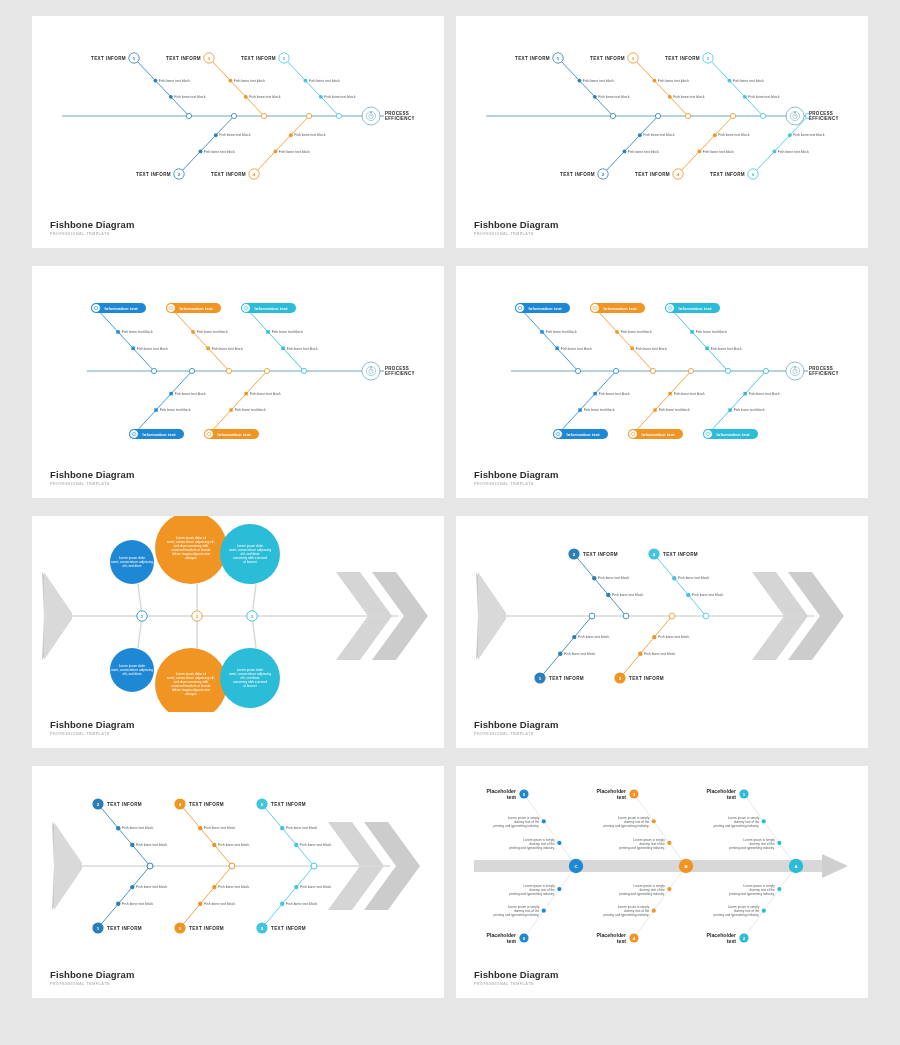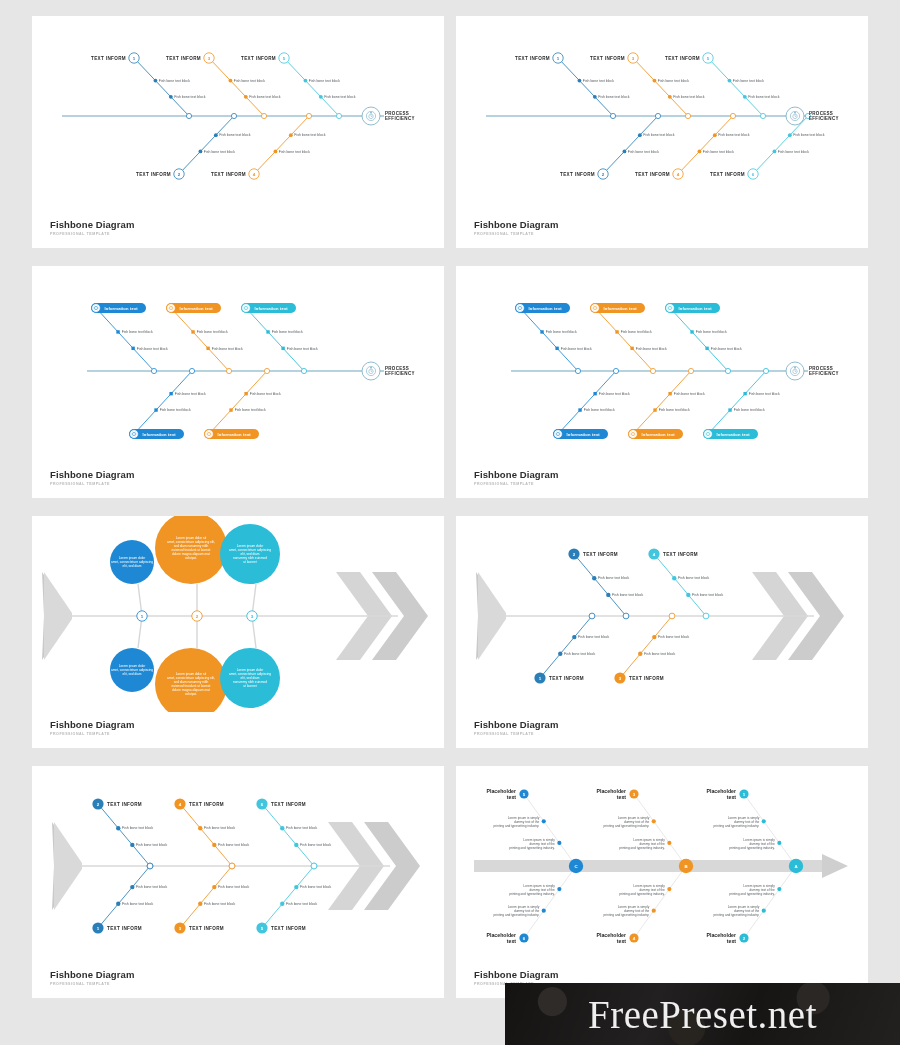--- a/index.html
+++ b/index.html
@@ -831,16 +831,13 @@
               <text x="340" y="102" class="numw" text-anchor="middle">A</text>
             </g>
           </svg>
         </div>
         <div class="foot">
           <div class="t">Fishbone Diagram</div>
           <div class="s">PROFESSIONAL TEMPLATE</div>
         </div>
       </div>
     </div>
-  <div class="wm">
-    <span>FreePreset.net</span>
-  </div>
 </div>
 
 </body></html>

